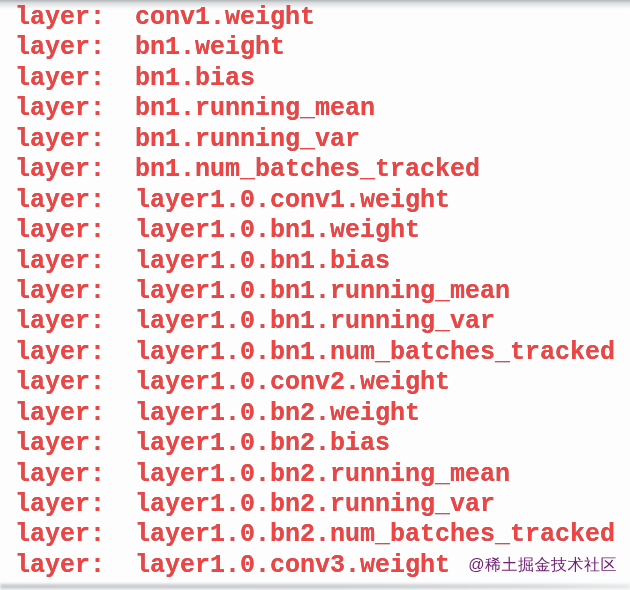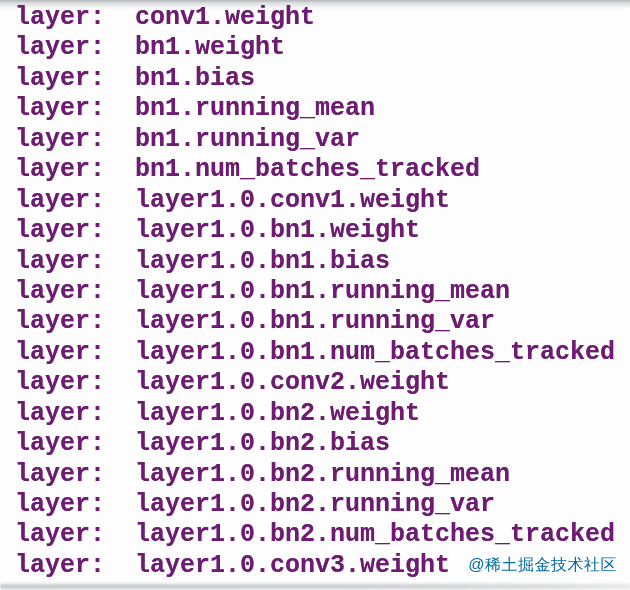--- a/index.html
+++ b/index.html
@@ -21,33 +21,33 @@
     pointer-events: none;
   }
   .lines {
     position: absolute;
     top: 3px;
     left: 15px;
     font-family: "Liberation Mono", "DejaVu Sans Mono", monospace;
     font-size: 25px;
     font-weight: bold;
     line-height: 30.45px;
-    color: #701a75;
+    color: #ef4444;
     white-space: pre;
     text-shadow: 0 0 0.6px rgba(20,20,20,0.55);
   }
   .row { height: 30.45px; }
   .watermark {
     position: absolute;
     right: 13px;
     bottom: 14px;
     font-family: "Liberation Sans", "DejaVu Sans", sans-serif;
     font-size: 16px;
     letter-spacing: 0.5px;
-    color: #0369a1;
+    color: #701a75;
     user-select: none;
   }
   .bottom-smudge {
     position: absolute;
     bottom: 1px;
     left: 0; right: 0;
     height: 5px;
     background: linear-gradient(to right, #c6c9cc 0%, #c9ccce 55%, #d6d8da 85%, #e6e8e9 100%);
     filter: blur(1.6px);
     pointer-events: none;

